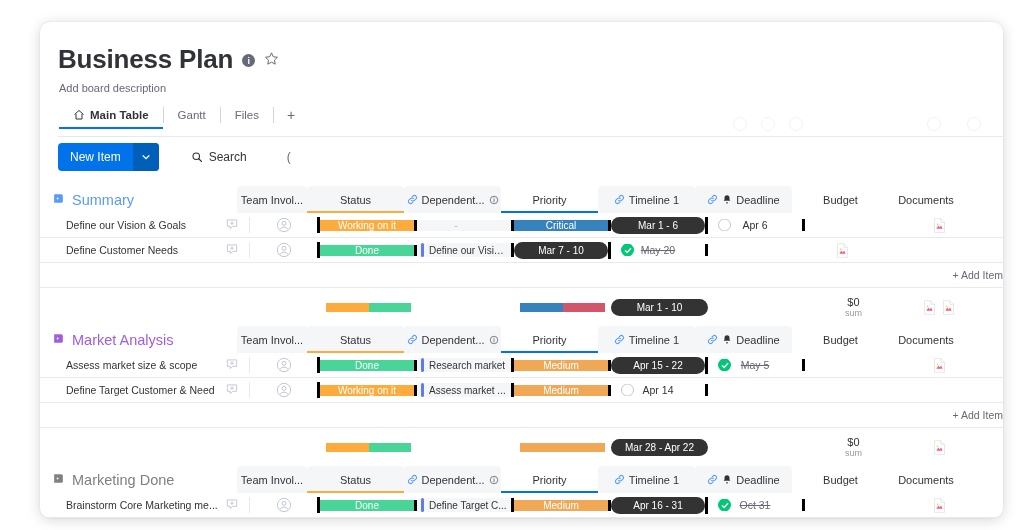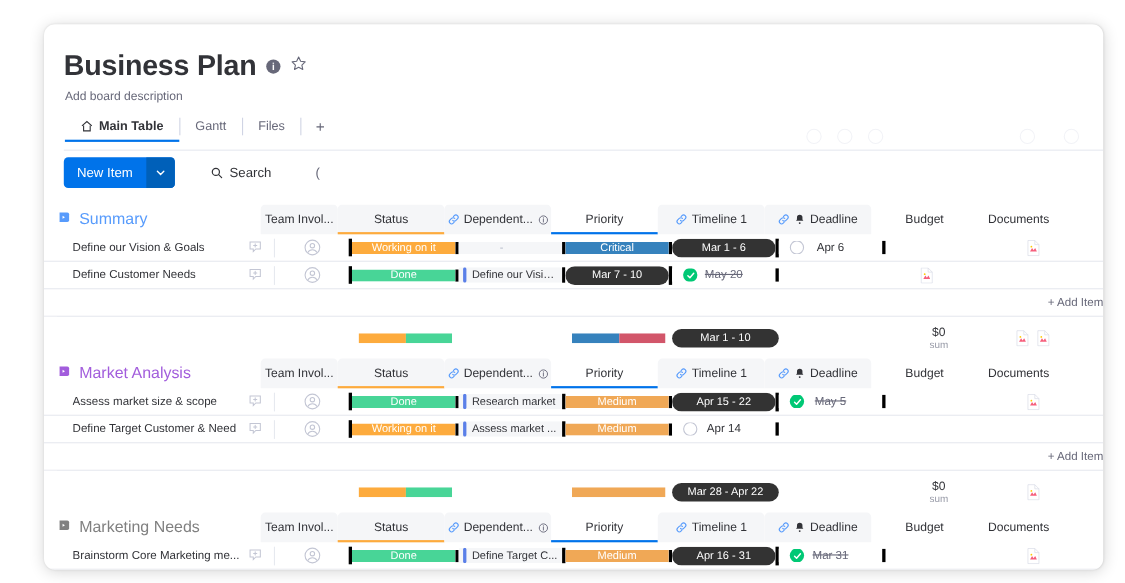--- a/index.html
+++ b/index.html
@@ -694,21 +694,21 @@
             <div class="c-gutter"></div>
           </div>
         </div>
         <div class="grp">
           <div class="grp-head">
             <div class="grp-title-wrap">
               <span class="grp-chev"><svg width="13" height="13" viewBox="0 0 24 24">
                   <path d="M4 4h13a3 3 0 0 1 3 3v10a3 3 0 0 1-3 3H4z" fill="#808080"></path>
                   <path d="M9 9.5 L13 12 L9 14.5z" fill="#ffffff"></path>
                 </svg></span>
-              <span class="grp-title" style="color:#808080">Marketing Needs</span>
+              <span class="grp-title" style="color:#808080">Marketing Done</span>
             </div>
             <div class="hdr-cells">
               <div class="hcell c-team tinted">
                 <span class="hcell-label">Team Invol...</span>
               </div>
               <div class="hcell c-status tinted ul-orange">
                 <span class="hcell-label">Status</span>
               </div>
               <div class="hcell c-dep tinted">
                 <svg width="11" height="11" viewBox="0 0 24 24" fill="none" stroke="#579bfc" stroke-width="2.2" stroke-linecap="round">
@@ -783,21 +783,21 @@
             </div>
             <div class="cell c-time">
               <div class="tl-pill">Apr 16 - 31</div>
             </div>
             <div class="cell c-dead dead-cell">
               <span class="dead-check done">
                 <svg width="8" height="8" viewBox="0 0 24 24" fill="none" stroke="#ffffff" stroke-width="4" stroke-linecap="round" stroke-linejoin="round">
                   <path d="M4 12.5 L9.5 18 L20 6"></path>
                 </svg>
               </span>
-              <span class="dead-text struck">Mar 31</span>
+              <span class="dead-text struck">Oct 31</span>
             </div>
             <div class="cell c-budget">
               <span class="budget-text"></span>
             </div>
             <div class="cell c-docs" style="border-right:none">
               <span class="doc-icons">
                 <svg width="13" height="15" viewBox="0 0 20 24">
                   <path d="M2 1h10l6 6v16H2z" fill="#ffffff" stroke="#d8dae6" stroke-width="1"></path>
                   <path d="M12 1v6h6" fill="none" stroke="#d8dae6" stroke-width="1"></path>
                   <path d="M5 17l3-5 2.2 3.2L12.5 12 15 17z" fill="#f65f7c"></path>

